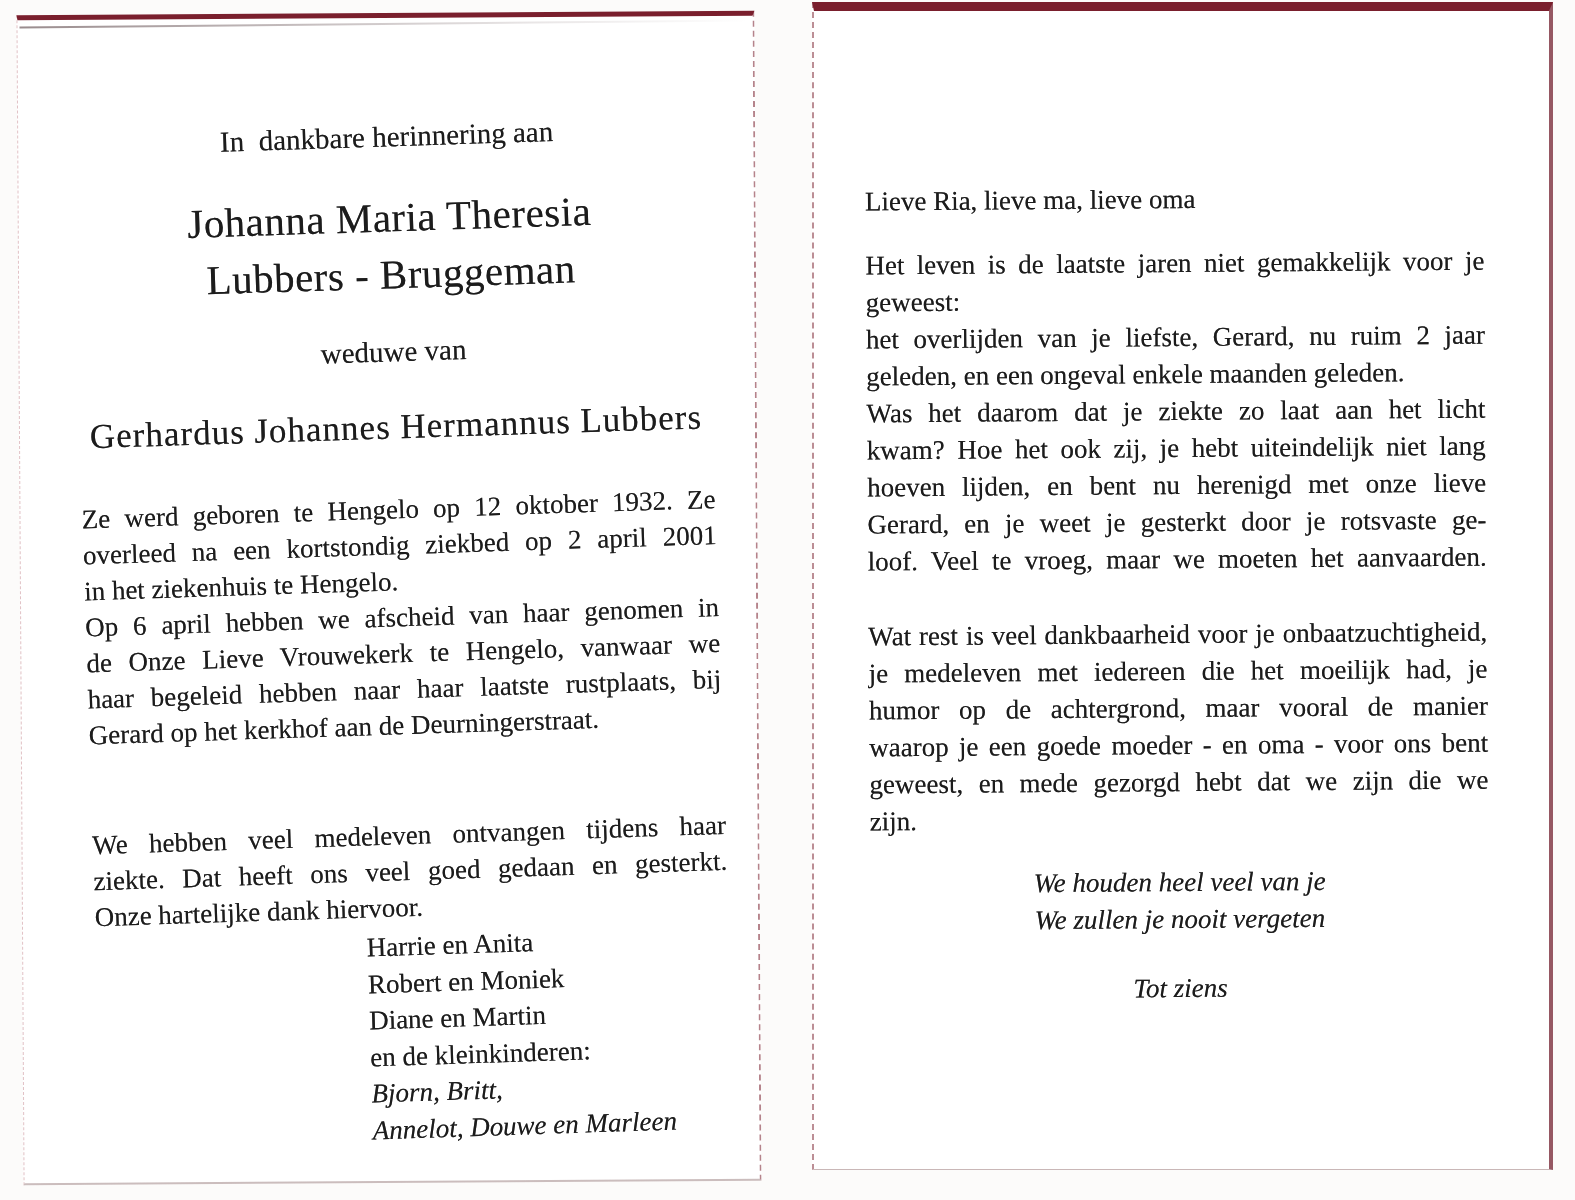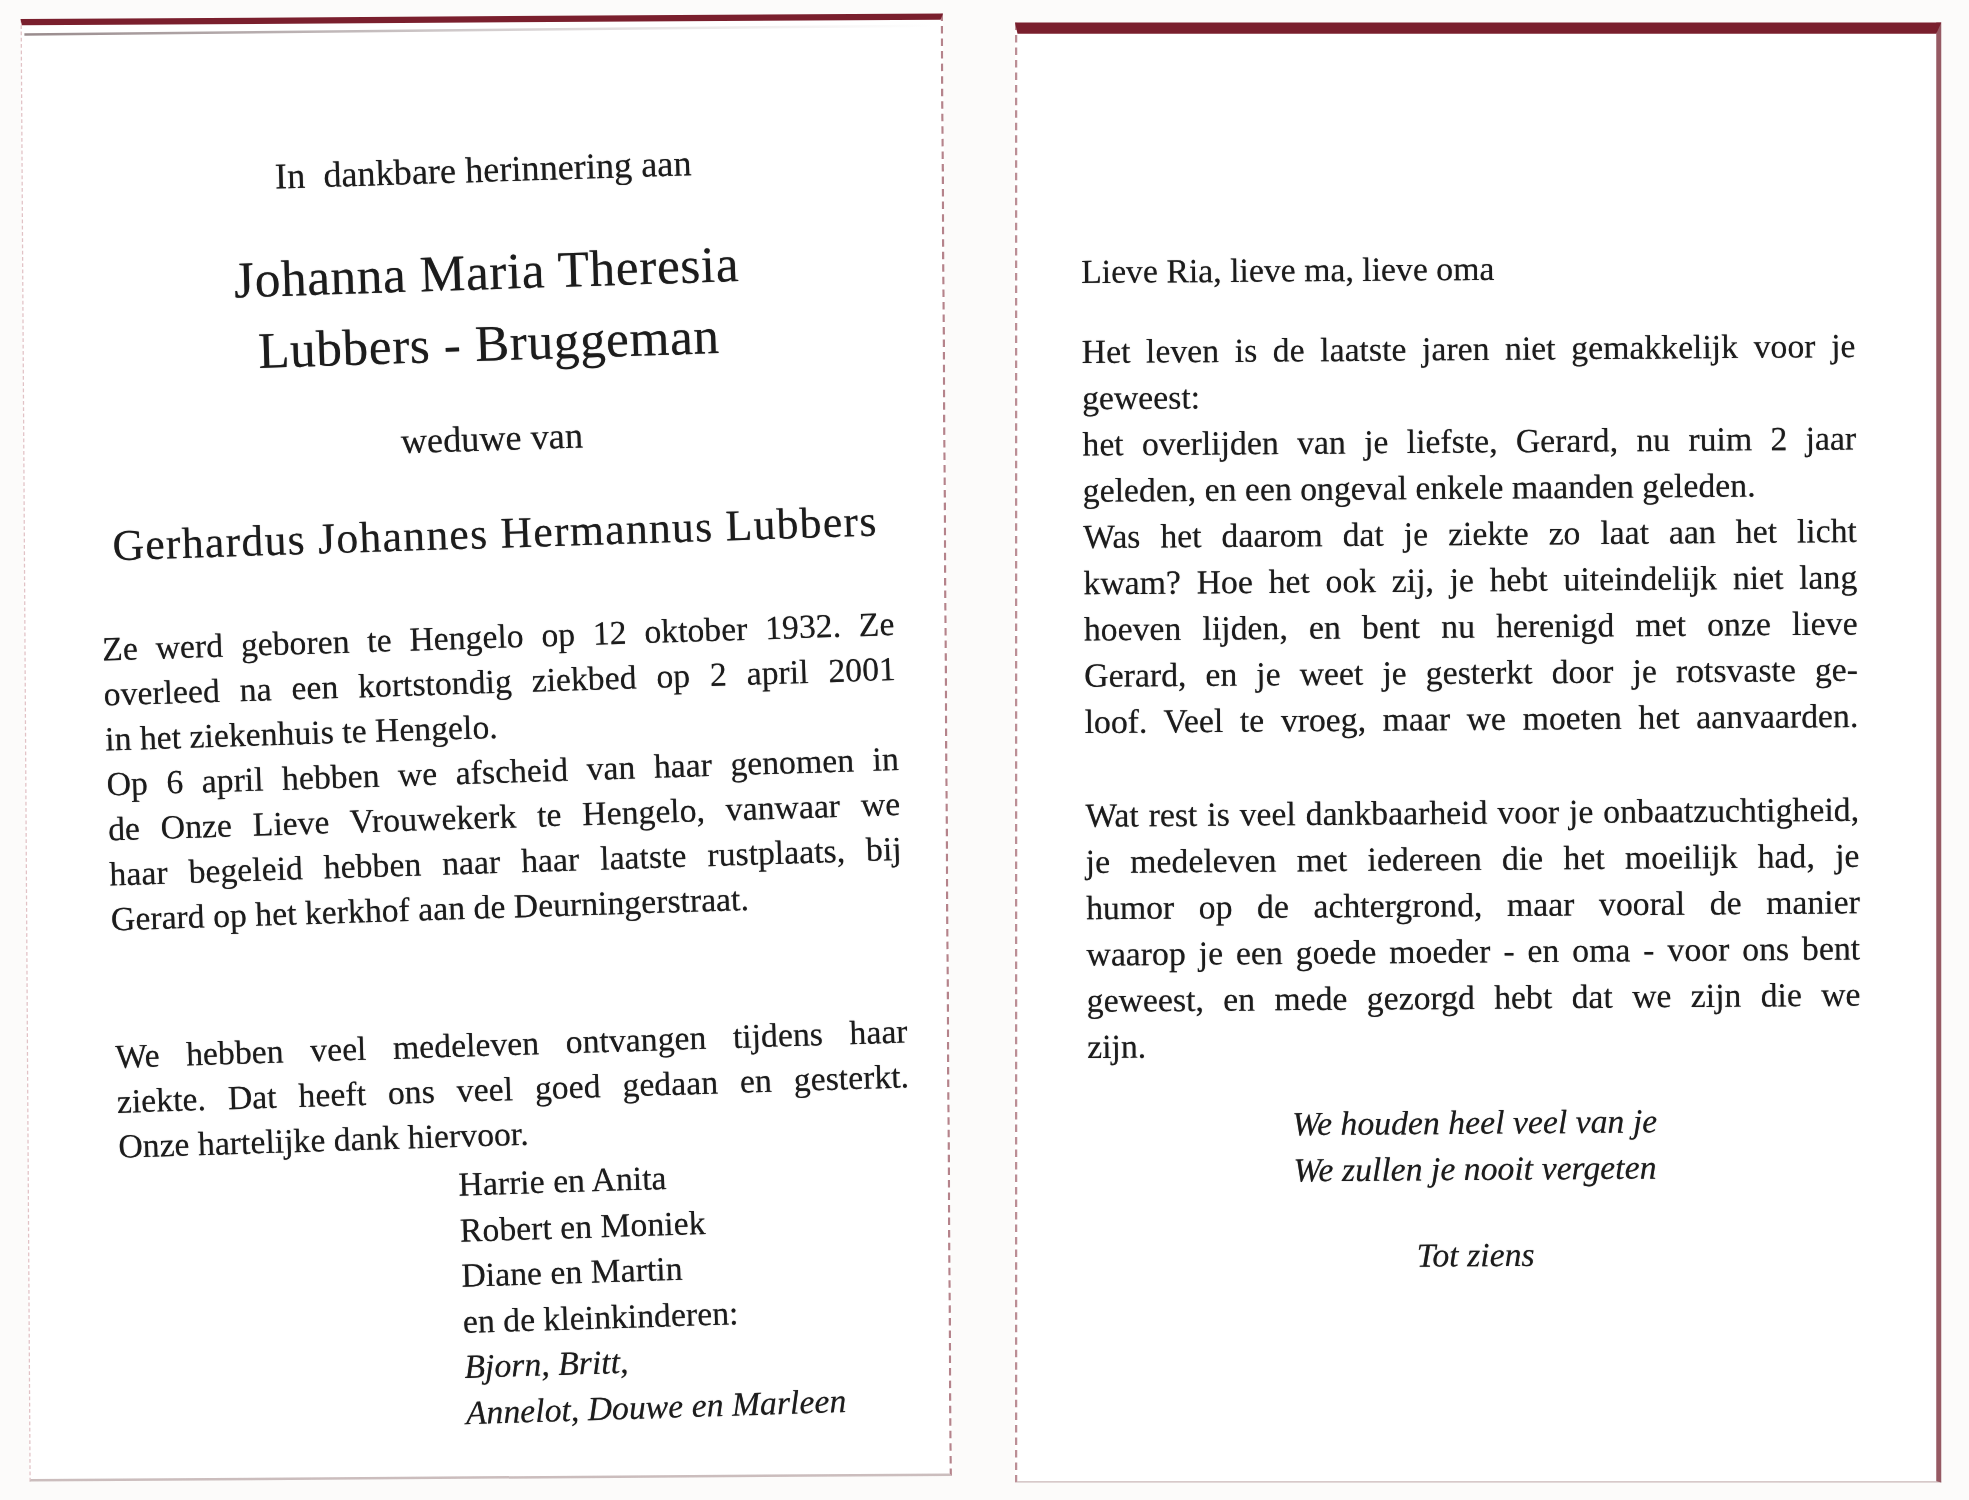--- a/index.html
+++ b/index.html
@@ -29,21 +29,21 @@
     border-bottom:2px solid rgba(125,90,90,.40);
     transform:rotate(-0.35deg);
   }
   
   .card-left::before{
     content:"";position:absolute;left:2px;right:4px;top:5px;height:2px;
     background:linear-gradient(90deg,rgba(70,45,48,.55),rgba(70,45,48,.12) 70%,rgba(70,45,48,0));
     transform:rotate(-0.2deg);
   }
   .card-right{
-    left:812px;top:18px;width:741px;height:1168px;
+    left:812px;top:2px;width:741px;height:1168px;
     border-top:9px solid var(--maroon);
     border-left:2px dashed rgba(122,31,45,.5);
     border-right:4px solid rgba(110,25,40,.72);
     border-bottom:1px solid rgba(135,95,95,.45);
   }
 
   .content{position:absolute;inset:0;}
   .content-left{
     padding:0 39px 0 62px;
     transform:rotate(-1.5deg);

